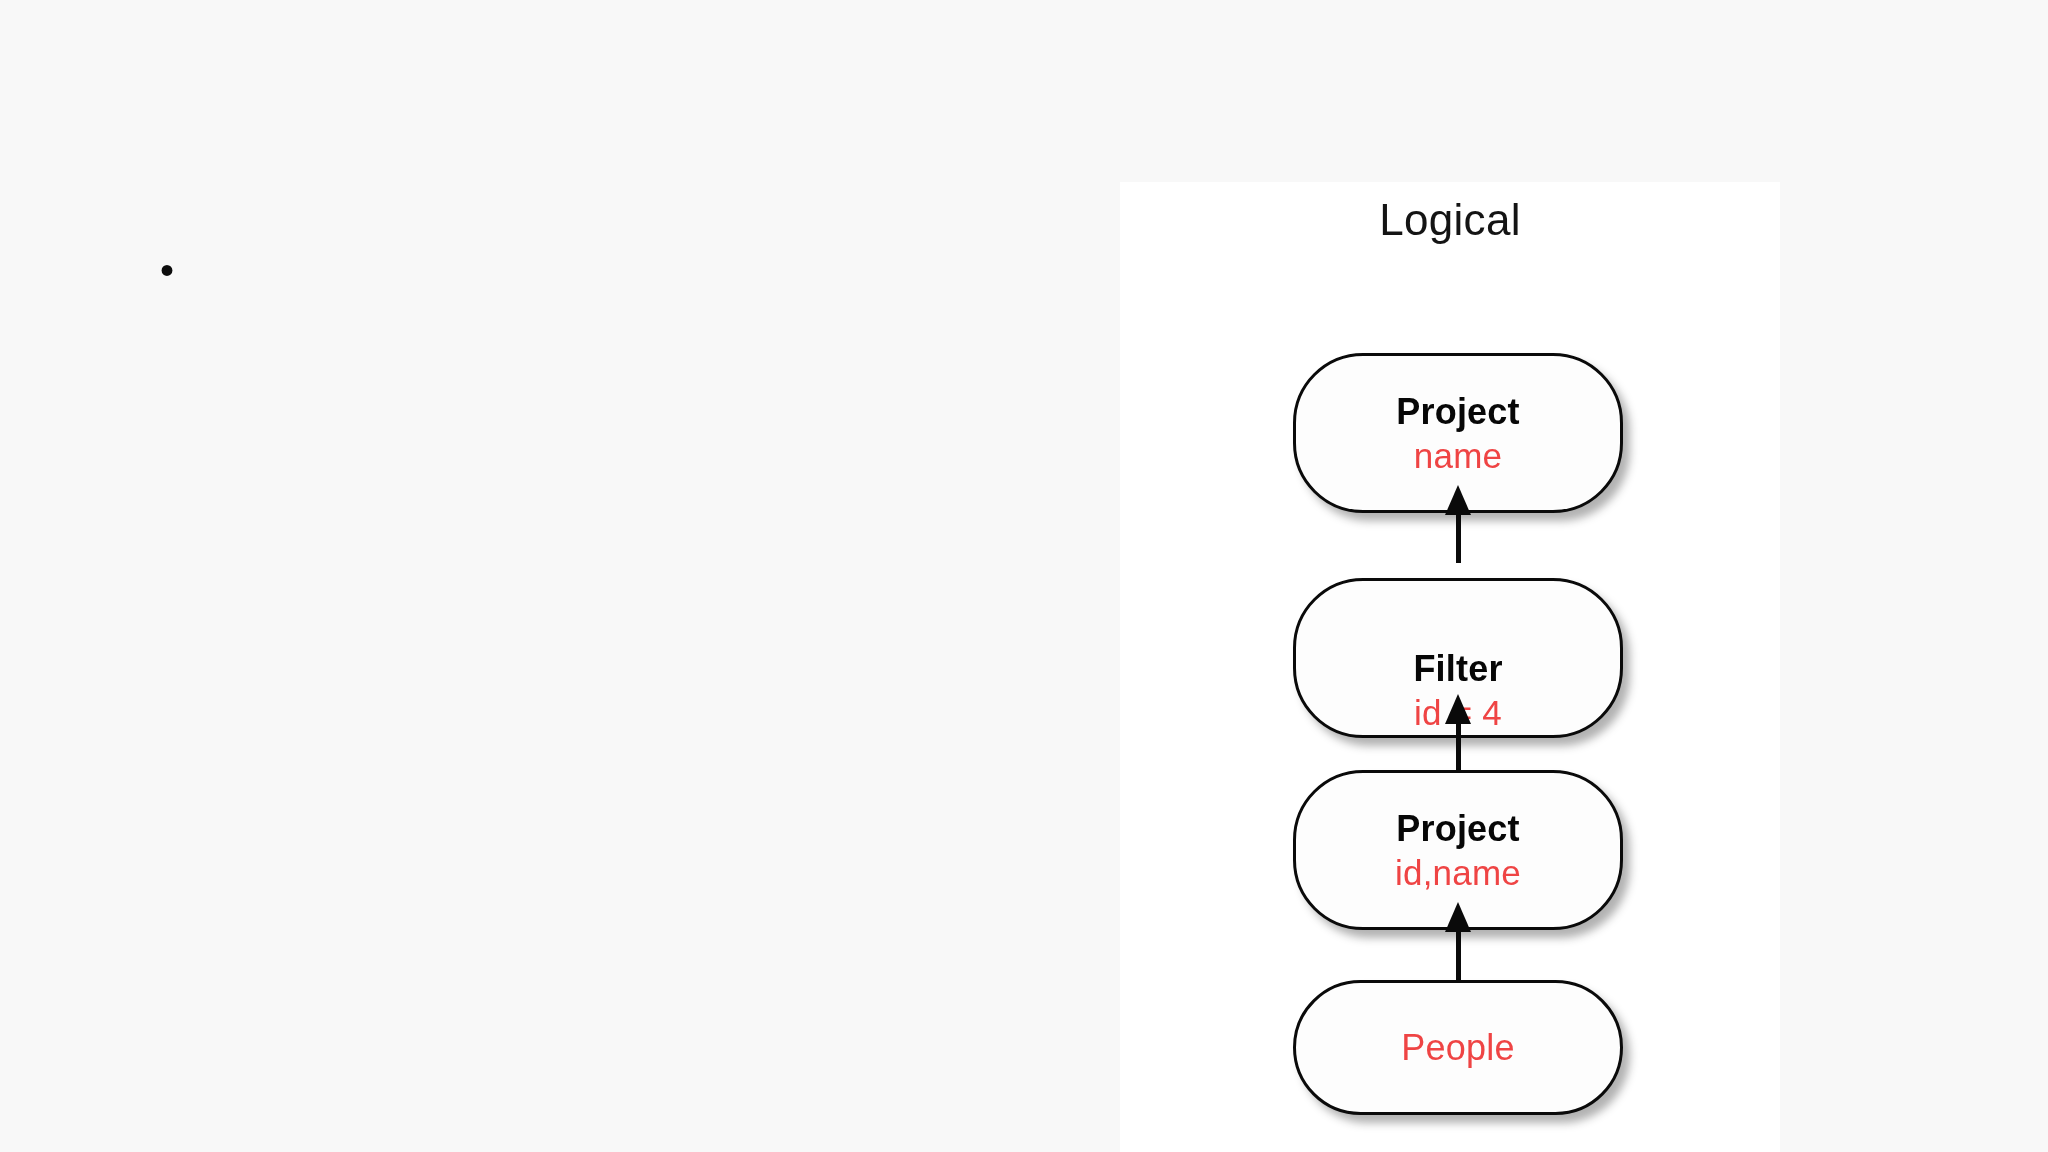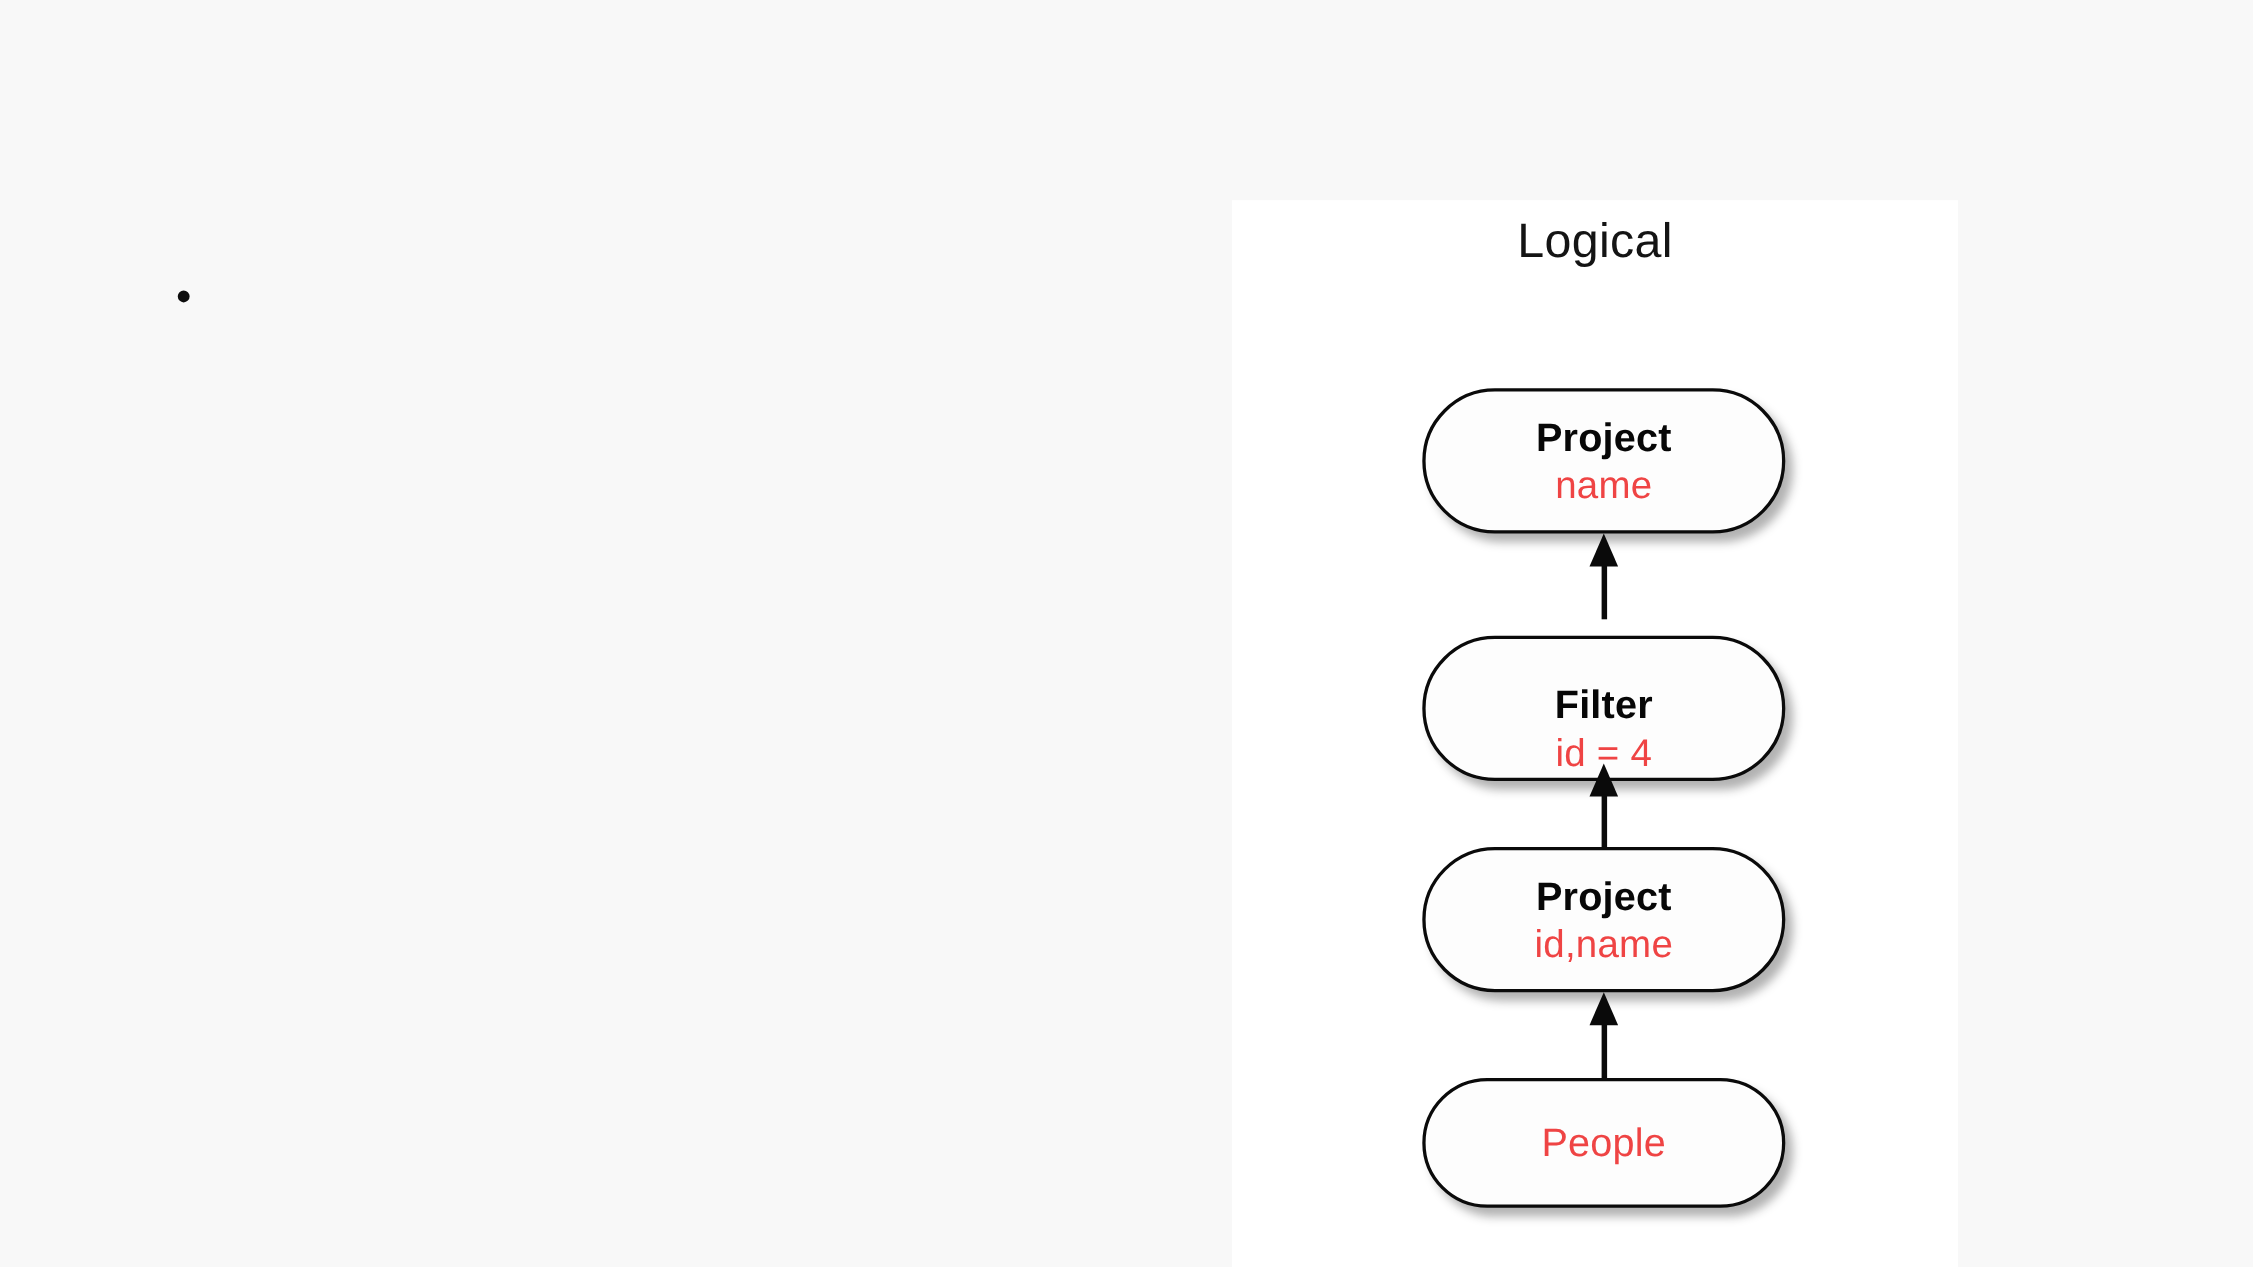--- a/index.html
+++ b/index.html
@@ -86,25 +86,25 @@
     border: 3px solid #0a0a0a;
     border-radius: 70px;
     box-shadow: 7px 8px 9px rgba(30,30,30,0.34);
     display: flex;
     flex-direction: column;
     align-items: center;
     justify-content: center;
     text-align: center;
   }
   .plan-node.two-line {
-    height: 132px;
+    height: 160px;
     padding-top: 2px;
   }
   .plan-node.one-line {
-    height: 118px;
+    height: 135px;
   }
   .node-op {
     font-size: 36px;
     line-height: 44px;
     font-weight: bold;
     color: #070707;
     letter-spacing: 0.2px;
   }
   .node-detail {
     font-size: 35px;

